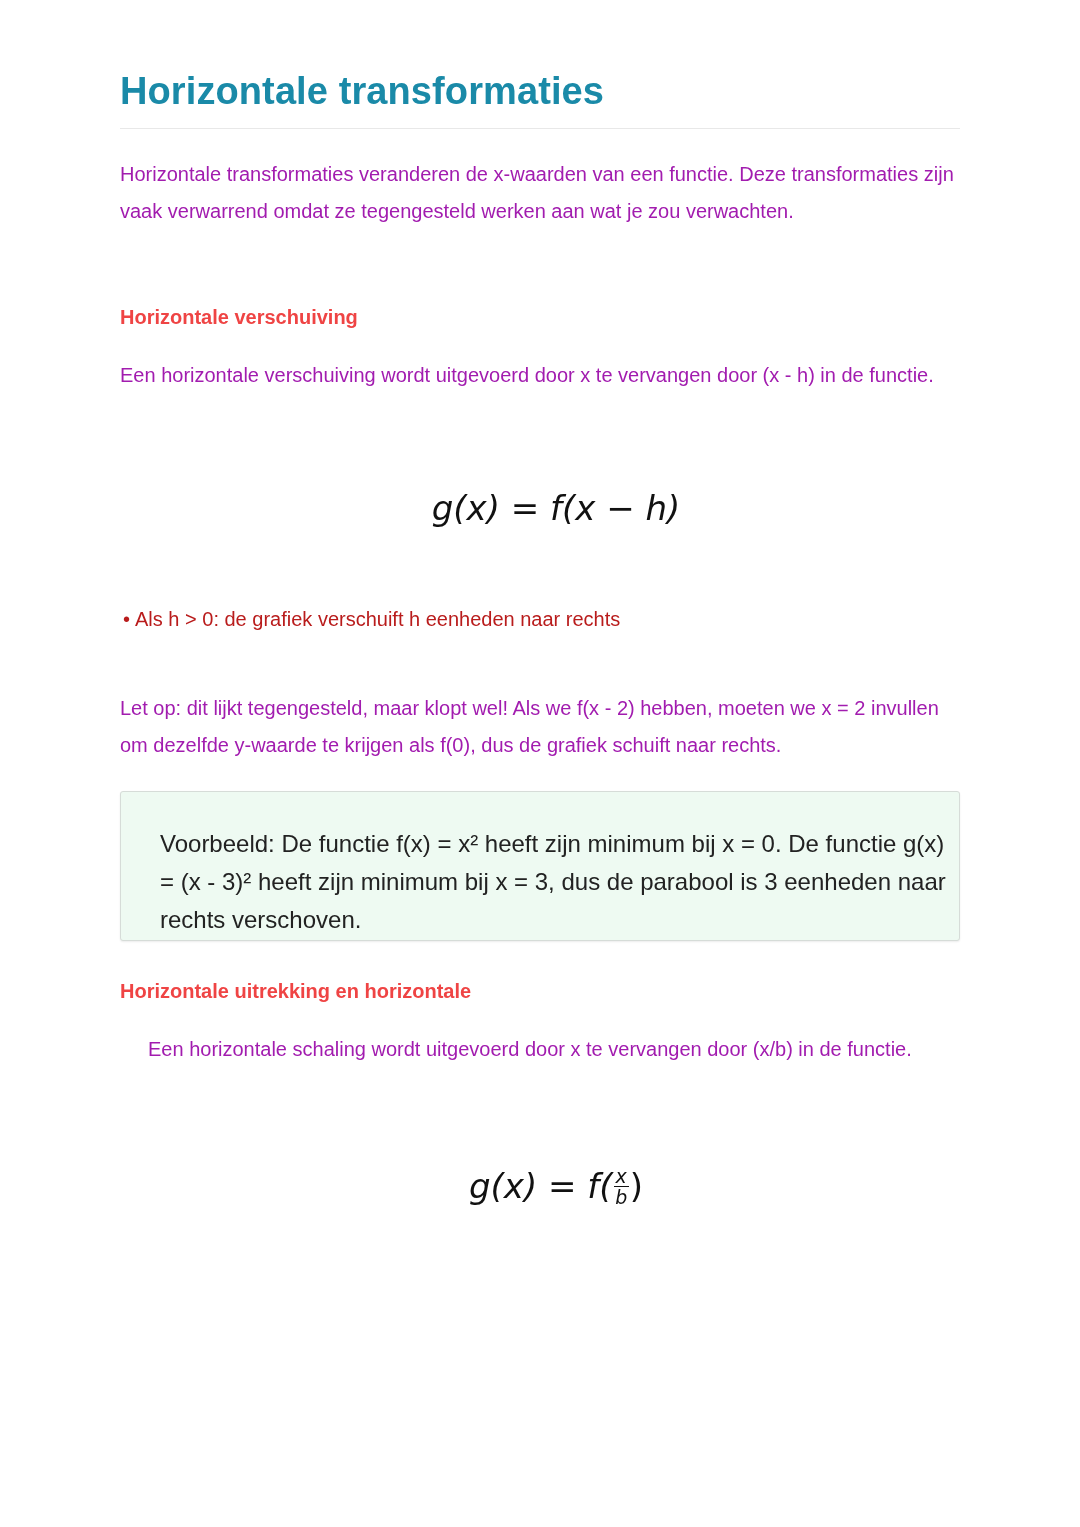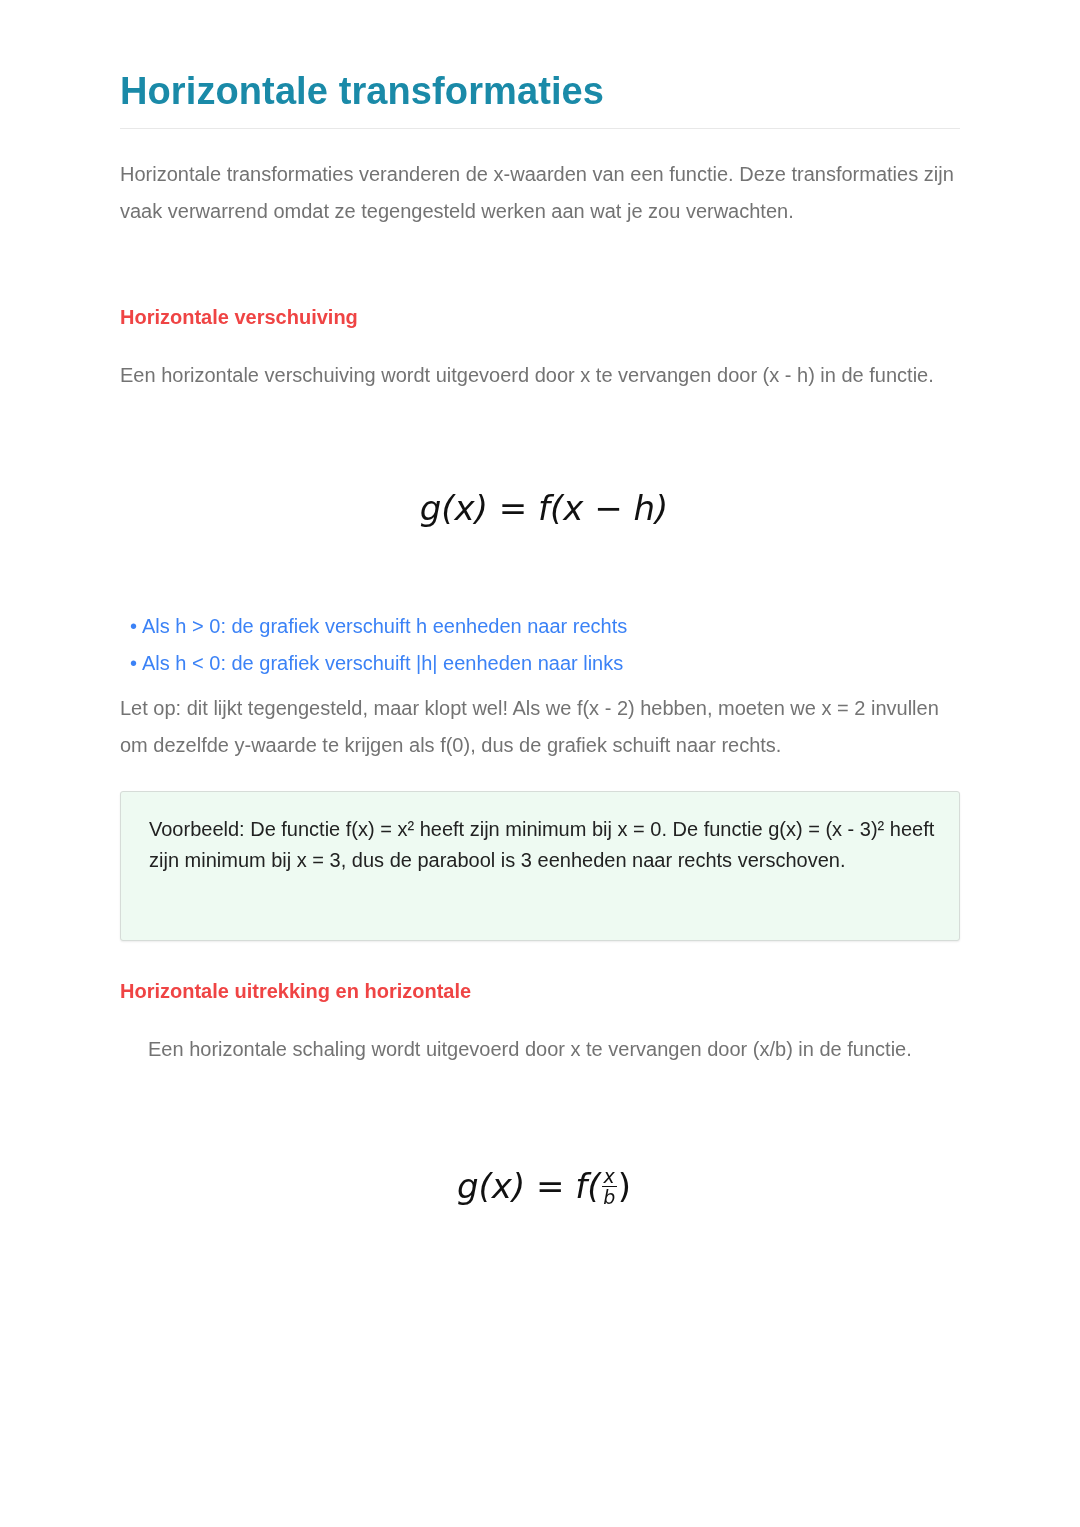--- a/index.html
+++ b/index.html
@@ -42,34 +42,34 @@
       border: 0;
       margin: 0;
     }
     .para {
       position: absolute;
       left: 0;
       width: 840px;
       margin: 0;
       font-size: 20px;
       line-height: 37px;
-      color: #737373;
+      color: #a21caf;
     }
     .subhead {
       position: absolute;
       left: 0;
       margin: 0;
       font-size: 20px;
       font-weight: bold;
       color: #ef4444;
       white-space: nowrap;
     }
     .formula {
       position: absolute;
-      left: 4px;
+      left: 16px;
       width: 840px;
       text-align: center;
       font-family: "DejaVu Sans", sans-serif;
       font-size: 34px;
       color: #111111;
       white-space: nowrap;
     }
     .formula i {
       font-style: italic;
     }
@@ -89,26 +89,26 @@
       border-bottom: 1.5px solid #111;
       padding: 0 2px 1px 2px;
     }
     .frac .den {
       display: block;
       padding-top: 1px;
     }
     .bullets {
       position: absolute;
       left: -4px;
-      margin: 14px;
+      margin: 7px;
       padding: 0;
       list-style: none;
       font-size: 20px;
       line-height: 37px;
-      color: #3b82f6;
+      color: #b91c1c;
     }
     .bullets li {
       white-space: nowrap;
     }
     .bullets .dot {
       display: inline-block;
       width: 12px;
       text-align: left;
     }
     .example-box {
@@ -120,23 +120,23 @@
       background: #eefaf2;
       border: 1px solid #d6dcd8;
       border-radius: 3px;
       box-shadow: 0 1px 2px rgba(0,0,0,0.08);
     }
     .example-text {
       position: absolute;
       left: 28px;
       top: 22px;
       width: 790px;
-      margin: 0;
-      font-size: 20px;
-      line-height: 31px;
+      margin: 11px;
+      font-size: 24px;
+      line-height: 38px;
       color: #222222;
     }
   </style>
 </head>
 <body>
 
 <div class="page">
 
   <h1 class="title">Horizontale transformaties</h1>
   <hr class="title-rule">
@@ -148,21 +148,20 @@
   <p class="para" style="top:357px;">Een horizontale verschuiving wordt uitgevoerd door x te vervangen door (x - h) in de functie.</p>
 
   <div class="formula" style="top:488px;">
     <i>g(x)</i>
     <span>=</span>
     <i>f(x − h)</i>
   </div>
 
   <ul class="bullets" style="top:594px;">
     <li><span class="dot">•</span><span>Als h &gt; 0: de grafiek verschuift h eenheden naar rechts</span></li>
-    <li><span class="dot">•</span><span>Als h &lt; 0: de grafiek verschuift |h| eenheden naar links</span></li>
   </ul>
 
   <p class="para" style="top:690px;">Let op: dit lijkt tegengesteld, maar klopt wel! Als we f(x - 2) hebben, moeten we x = 2 invullen om dezelfde y-waarde te krijgen als f(0), dus de grafiek schuift naar rechts.</p>
 
   <div class="example-box">
     <p class="example-text">Voorbeeld: De functie f(x) = x² heeft zijn minimum bij x = 0. De functie g(x) = (x - 3)² heeft zijn minimum bij x = 3, dus de parabool is 3 eenheden naar rechts verschoven.</p>
   </div>
 
   <h3 class="subhead" style="top:980px;">Horizontale uitrekking en horizontale</h3>
 

